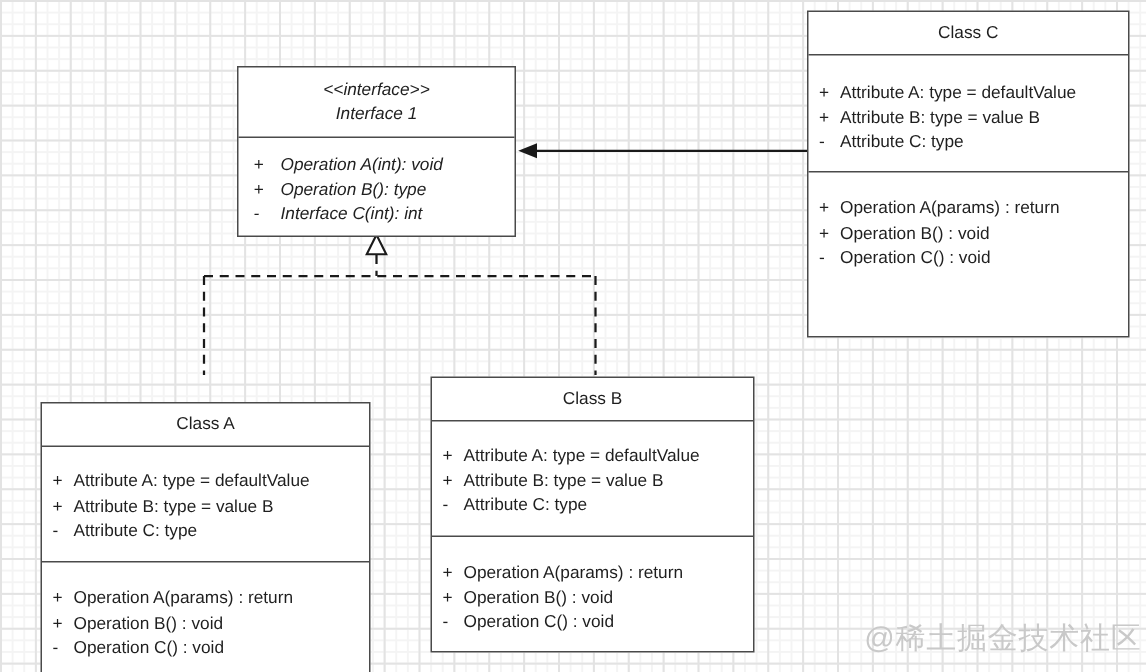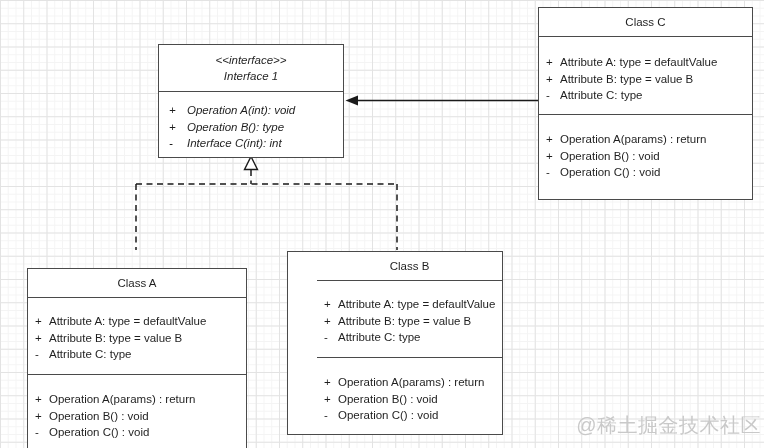--- a/index.html
+++ b/index.html
@@ -118,21 +118,21 @@
         <span class="vis">+</span>
         <span>Operation B() : void</span>
       </div>
       <div class="row">
         <span class="vis">-</span>
         <span>Operation C() : void</span>
       </div>
     </div>
   </div>
 
-  <div class="uml-box cls" style="left:287px;top:251px;width:216px;height:184px;padding-left:29px;">
+  <div class="uml-box cls" style="left:287px;top:251px;width:216px;height:184px;">
     <div class="box-header">
       <div>Class B</div>
     </div>
     <div class="section attrs">
       <div class="row">
         <span class="vis">+</span>
         <span>Attribute A: type = defaultValue</span>
       </div>
       <div class="row">
         <span class="vis">+</span>
@@ -152,21 +152,21 @@
         <span class="vis">+</span>
         <span>Operation B() : void</span>
       </div>
       <div class="row">
         <span class="vis">-</span>
         <span>Operation C() : void</span>
       </div>
     </div>
   </div>
 
-  <div class="uml-box cls classC" style="left:538px;top:7px;width:215px;height:193px;">
+  <div class="uml-box cls classC" style="left:538px;top:7px;width:215px;height:218px;">
     <div class="box-header">
       <div>Class C</div>
     </div>
     <div class="section attrs">
       <div class="row">
         <span class="vis">+</span>
         <span>Attribute A: type = defaultValue</span>
       </div>
       <div class="row">
         <span class="vis">+</span>

